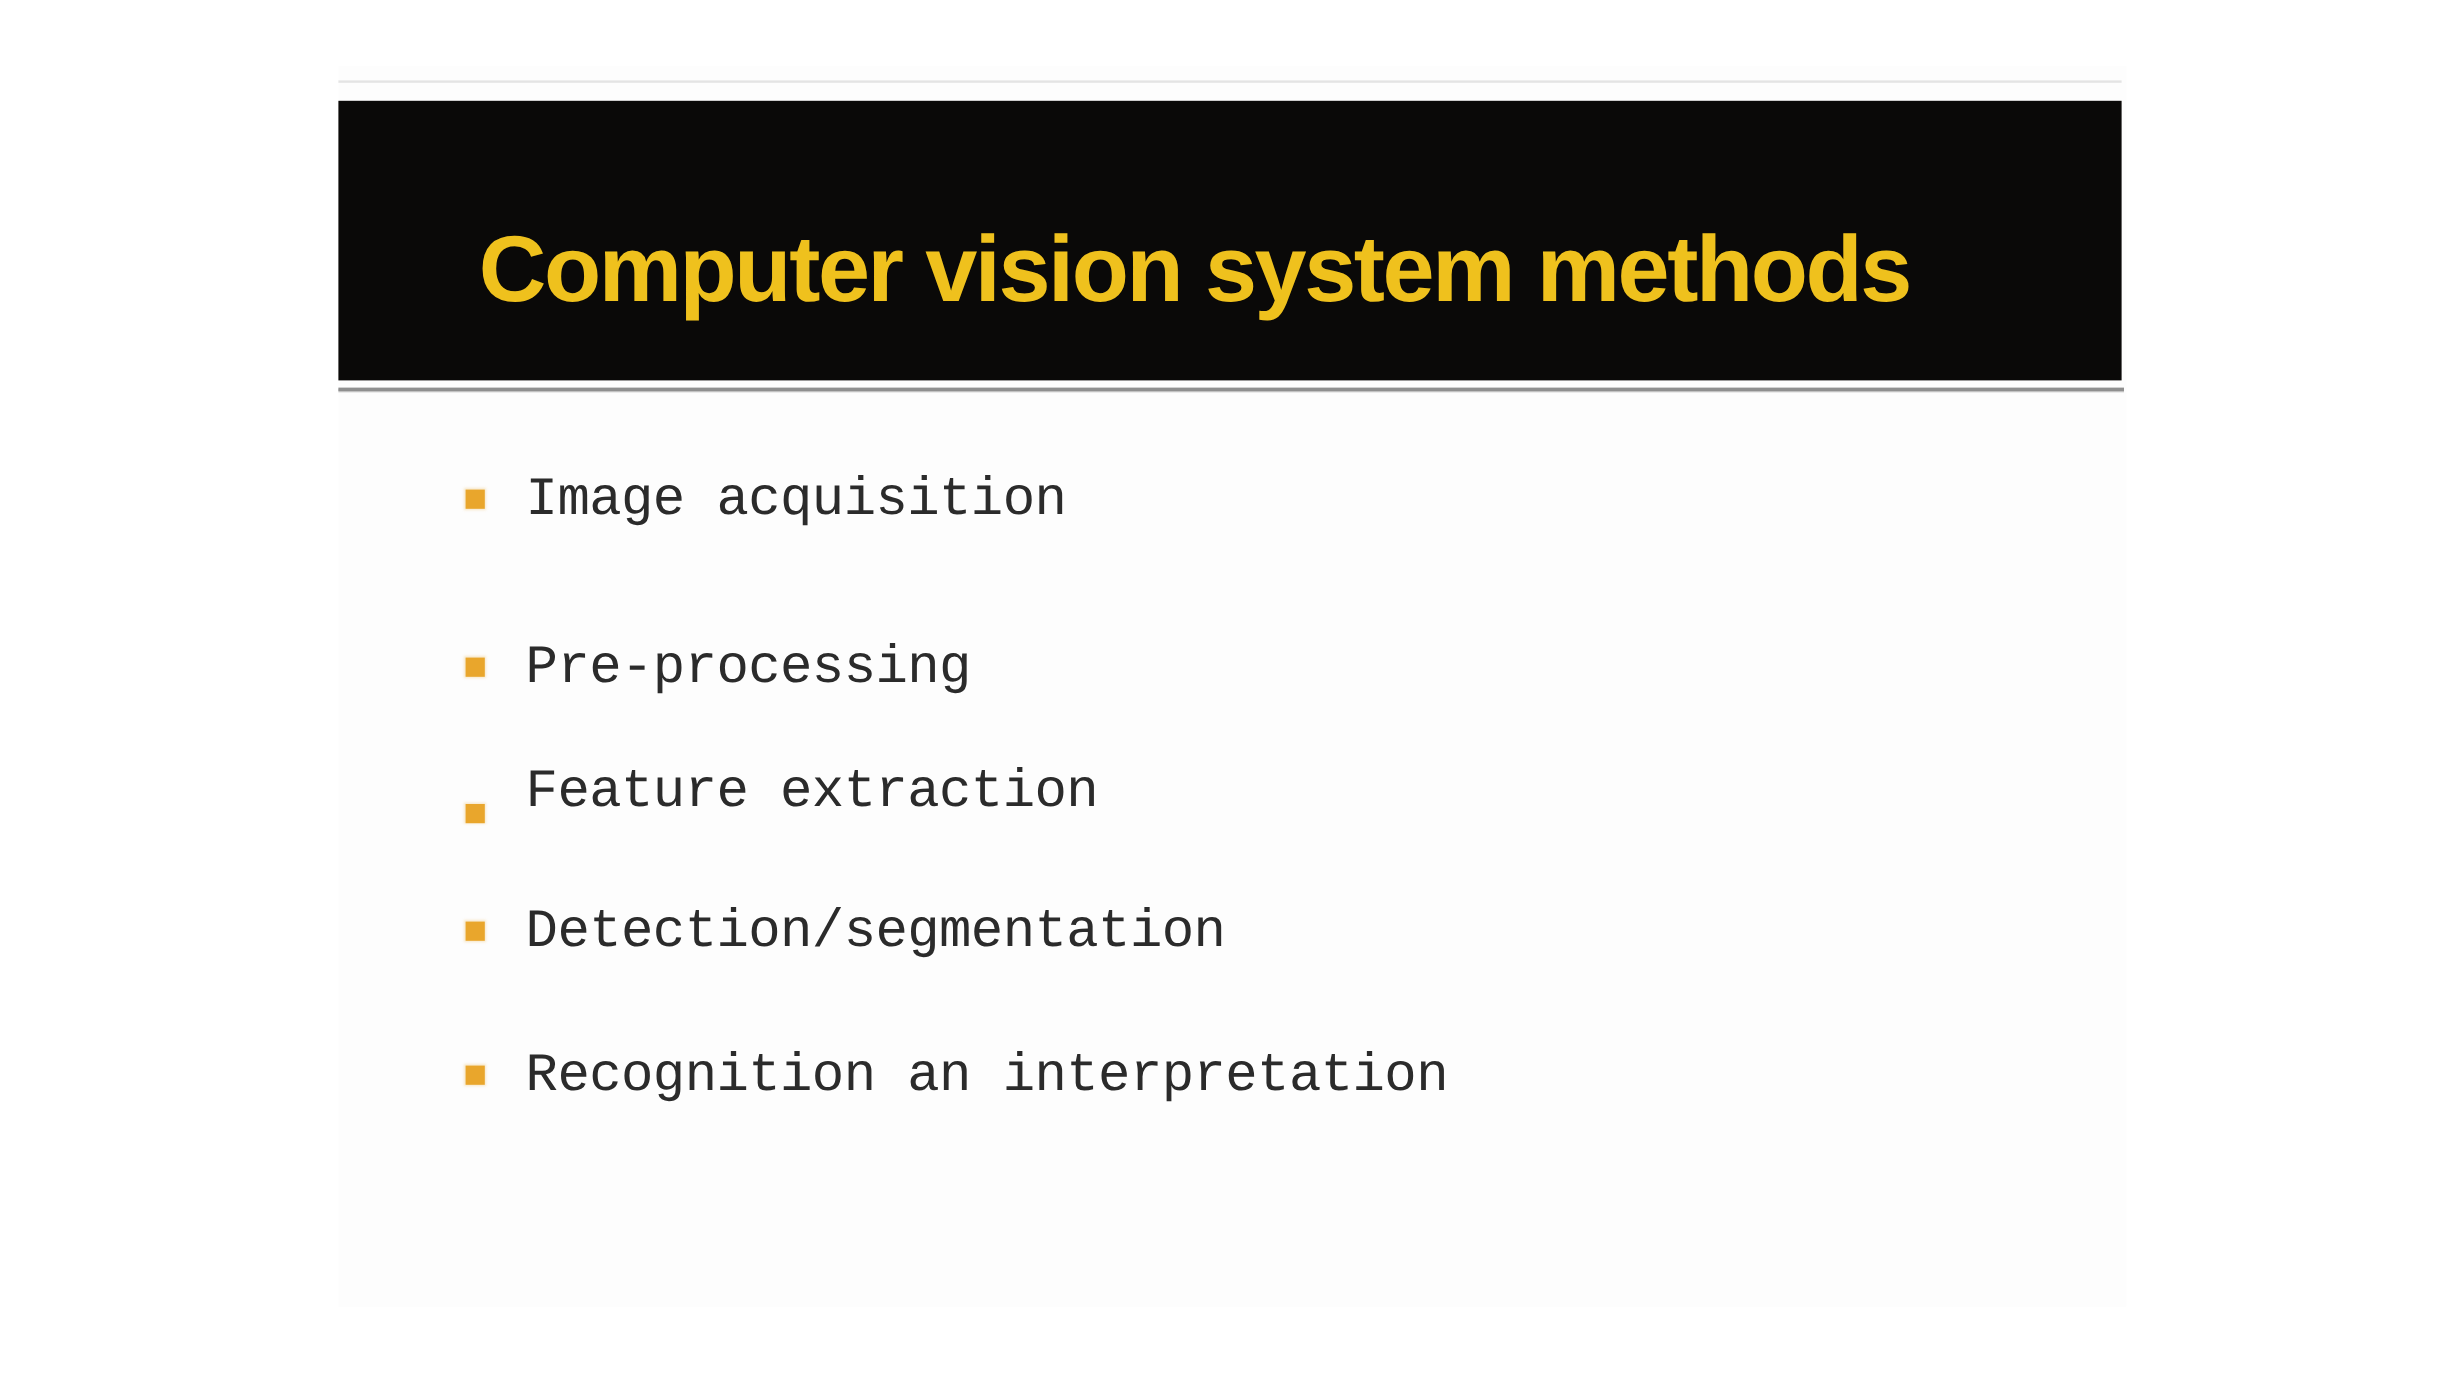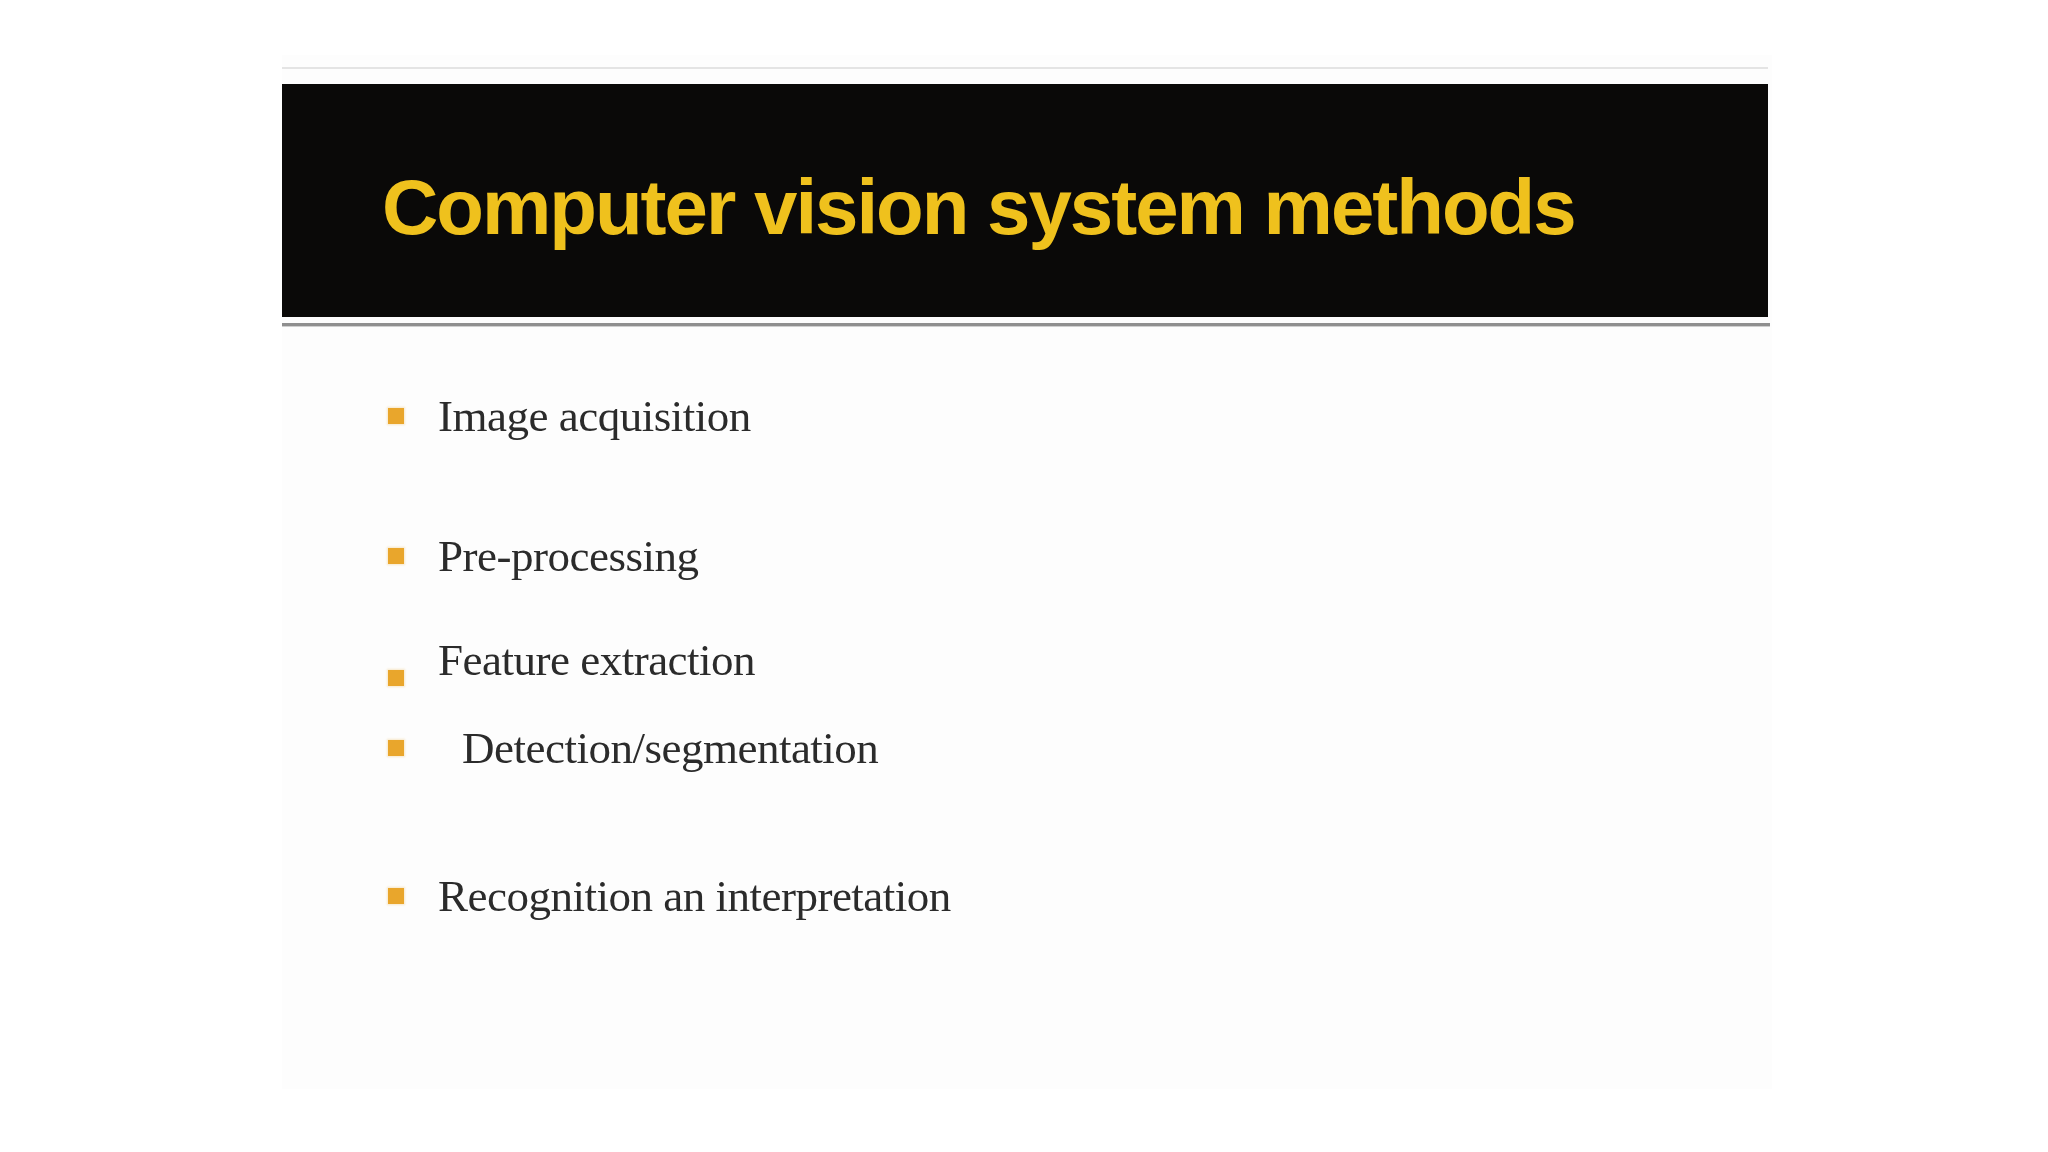--- a/index.html
+++ b/index.html
@@ -33,21 +33,21 @@
   }
   .title-bar {
     position: absolute;
     left: 0;
     top: 29px;
     width: 1486px;
     height: 233px;
     background: var(--title-bar-bg, #0a0908);
   }
   .slide-title {
-    margin: 0;
+    margin: 17px;
     position: relative;
     top: 7px;
     padding-left: 100px;
     line-height: 233px;
     font-size: 78px;
     font-weight: bold;
     letter-spacing: -2px;
     color: var(--title-text, #efc11d);
     white-space: nowrap;
     font-family: "Liberation Sans", sans-serif;
@@ -70,36 +70,36 @@
     position: absolute;
     left: 106px;
     height: 60px;
     display: flex;
     align-items: center;
     white-space: nowrap;
   }
   .bullet-item.item-0 { top: 331px; }
   .bullet-item.item-1 { top: 451px; margin-top: 20px; }
   .bullet-item.item-2 { top: 571px; align-items: flex-end; }
-  .bullet-item.item-3 { top: 663px; gap: 24px; }
+  .bullet-item.item-3 { top: 691px; }
   .bullet-item.item-4 { top: 811px; }
   .bullet-marker {
     display: inline-block;
     width: 16px;
     height: 16px;
     margin-right: 34px;
     background: var(--bullet-marker, #e9a62c);
     box-shadow: 0 0 2px 1px rgba(233,166,44,0.25);
     flex: 0 0 auto;
   }
   .bullet-text {
     font-size: 45px;
     letter-spacing: -0.5px;
     color: var(--body-text, #2b2b2b);
-    font-family: Liberation Serif, serif;
+    font-family: Liberation Mono, monospace;
   }
 </style>
 </head>
 <body>
 
 <div class="page">
   <div class="slide">
 
     <div class="slide-top-line"></div>
 

